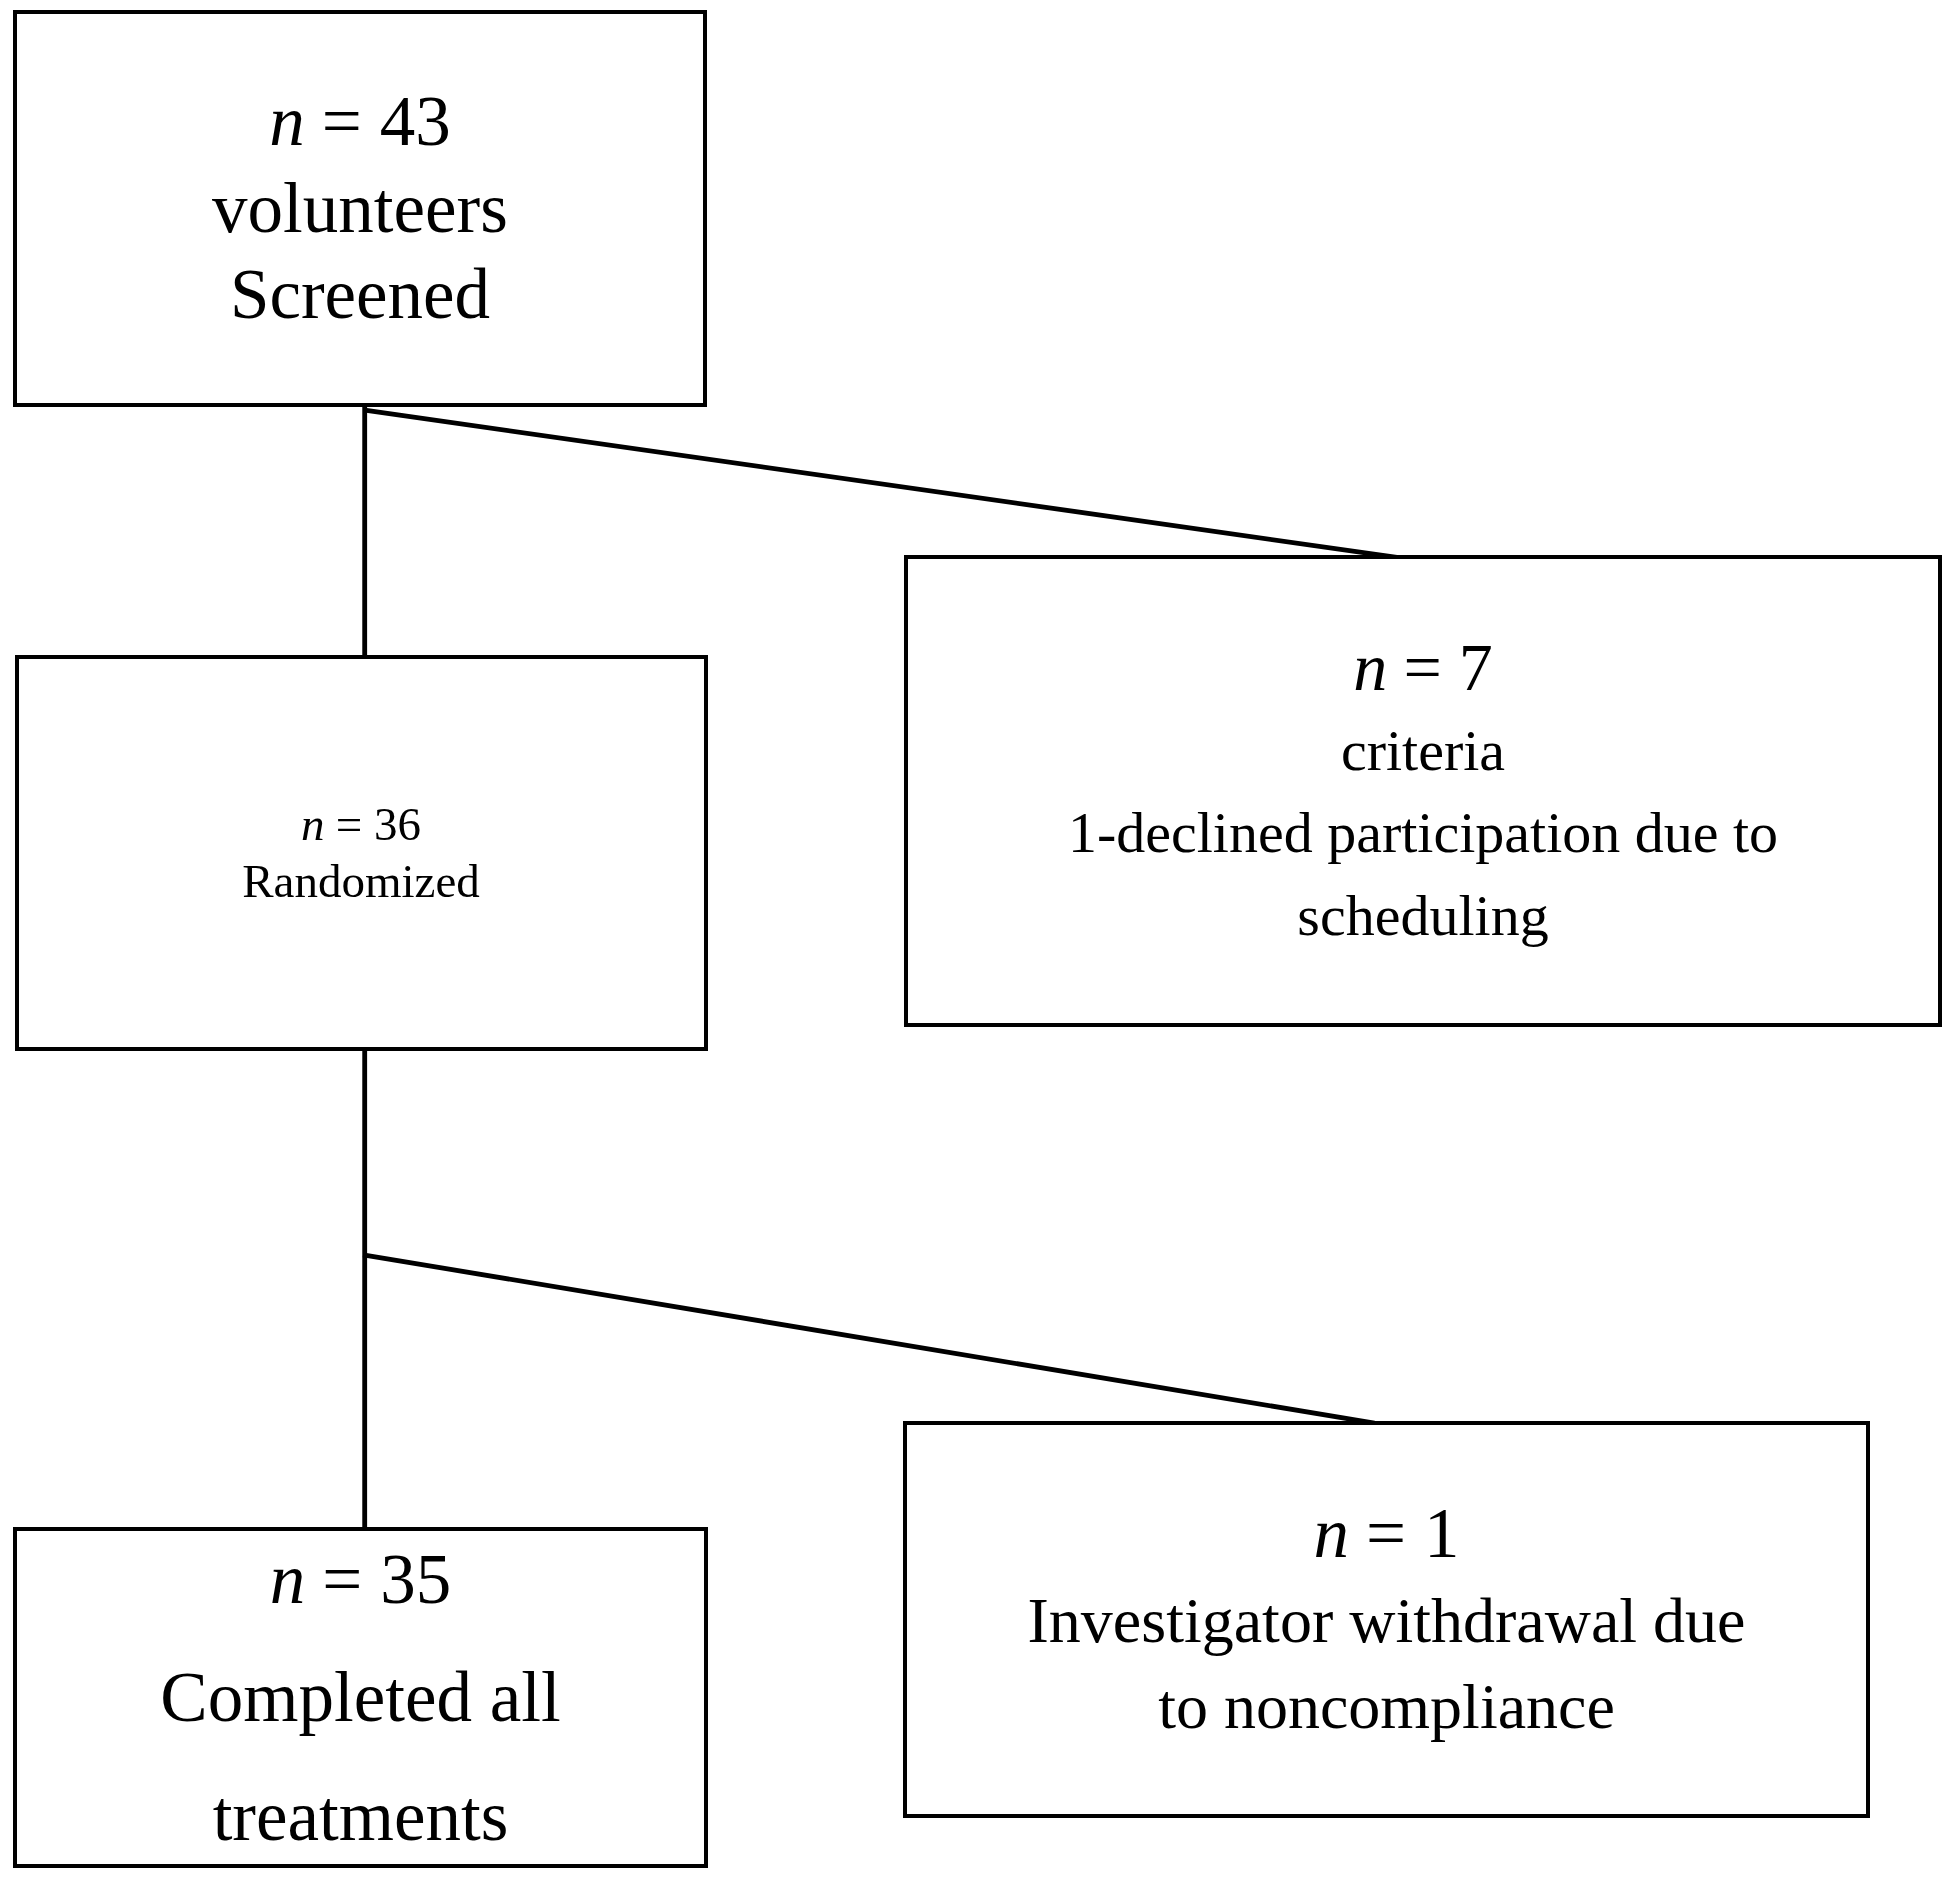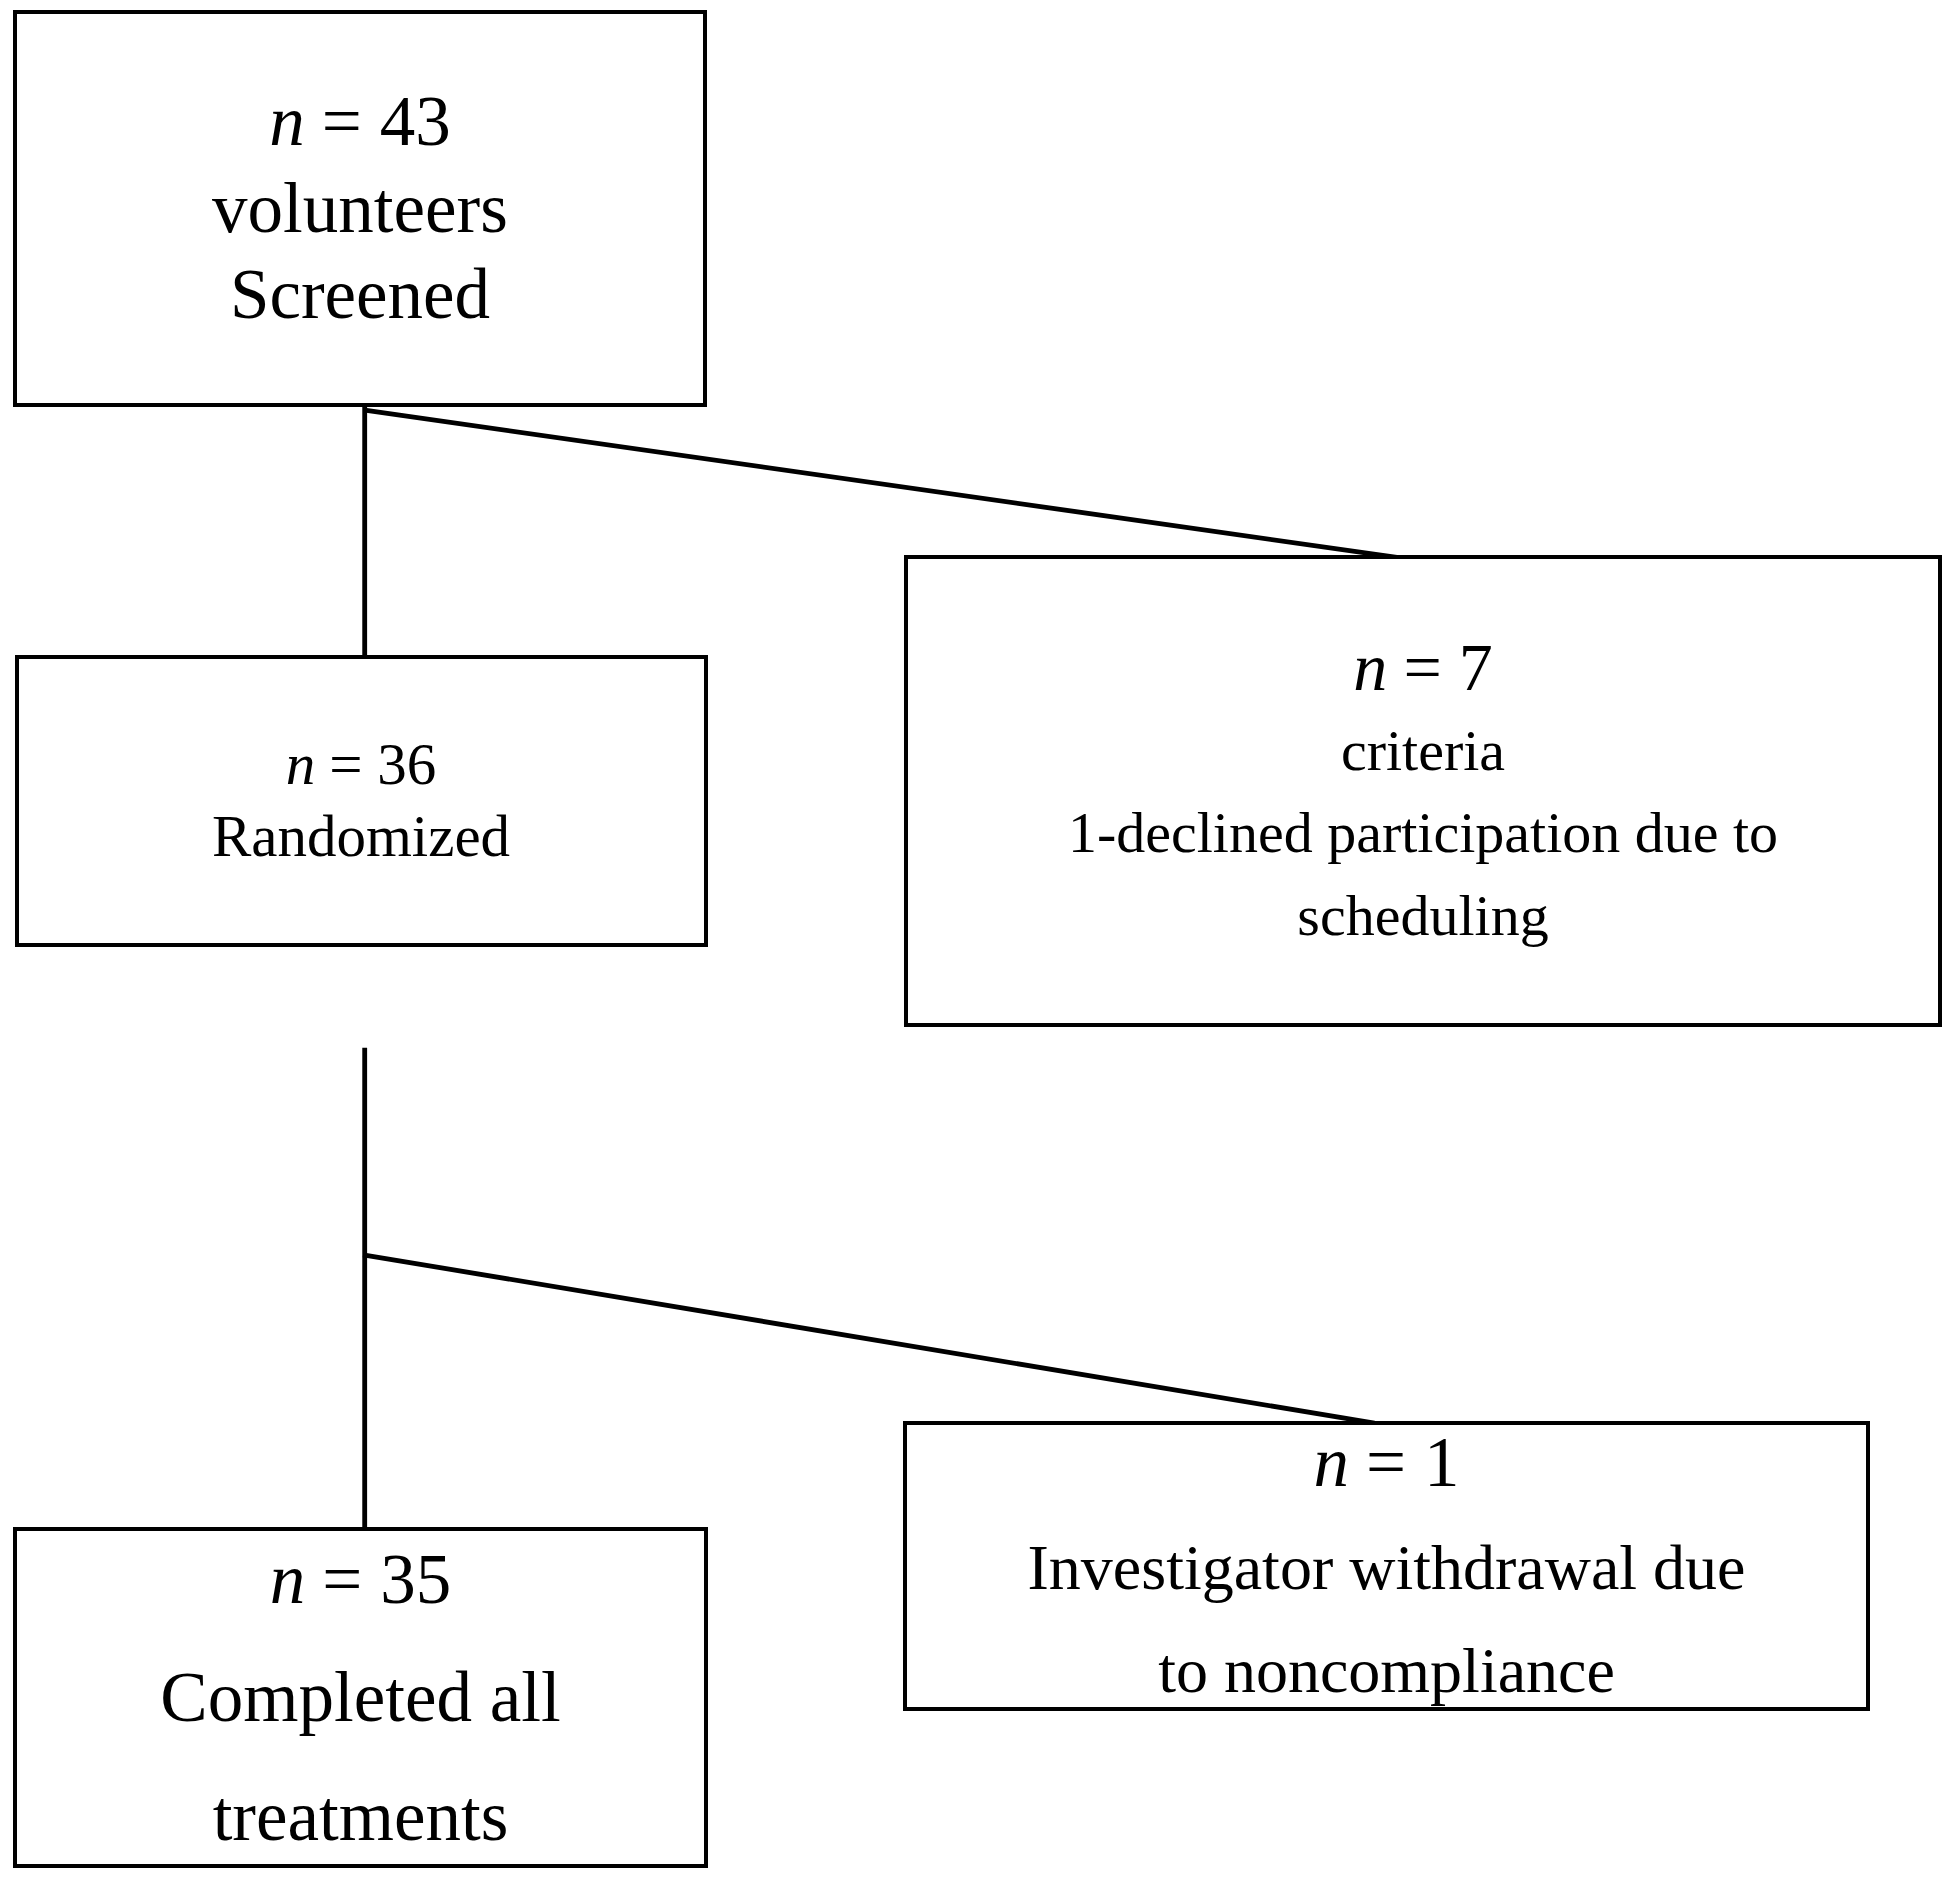--- a/index.html
+++ b/index.html
@@ -43,24 +43,24 @@
     white-space: nowrap;
   }
   .n-var {
     font-style: italic;
   }
   .n-value {
     margin-left: 0.24em;
   }
   
   #node-screened   { left: 13px;   top: 9.7px;   width: 694px;  height: 397px; font-size: 71px; line-height: 1.22; }
-  #node-randomized { left: 14.5px;   top: 655px;  width: 693px;  height: 292px; font-size: 59px; line-height: 1.22; }
+  #node-randomized { left: 14.5px;   top: 655px;  width: 693px;  height: 396px; font-size: 47px; line-height: 1.22; }
   #node-excluded   { left: 904px; top: 555px;  width: 1038px; height: 472px; font-size: 58px; line-height: 1.42; align-items: center; }
   #node-completed  { left: 13px;   top: 1527px; width: 695px;  height: 341px; font-size: 71px; line-height: 1.22; gap: 32px; }
-  #node-withdrawn  { left: 903px; top: 1421px; width: 967px; height: 290px; font-size: 64px; line-height: 1.34; gap: 18px; }
+  #node-withdrawn  { left: 903px; top: 1421px; width: 967px; height: 397px; font-size: 64px; line-height: 1.34; }
   #node-excluded .n-line  { font-size: 68px; line-height: 1.25; }
   #node-withdrawn .n-line { font-size: 71px; line-height: 1.25; }
 </style>
 </head>
 <body>
 
 <div class="canvas">
 
   <svg class="connector-layer" width="1960" height="1885" viewBox="0 0 2431 2339" aria-hidden="true">
     <line x1="452" y1="505" x2="452" y2="817"></line>

